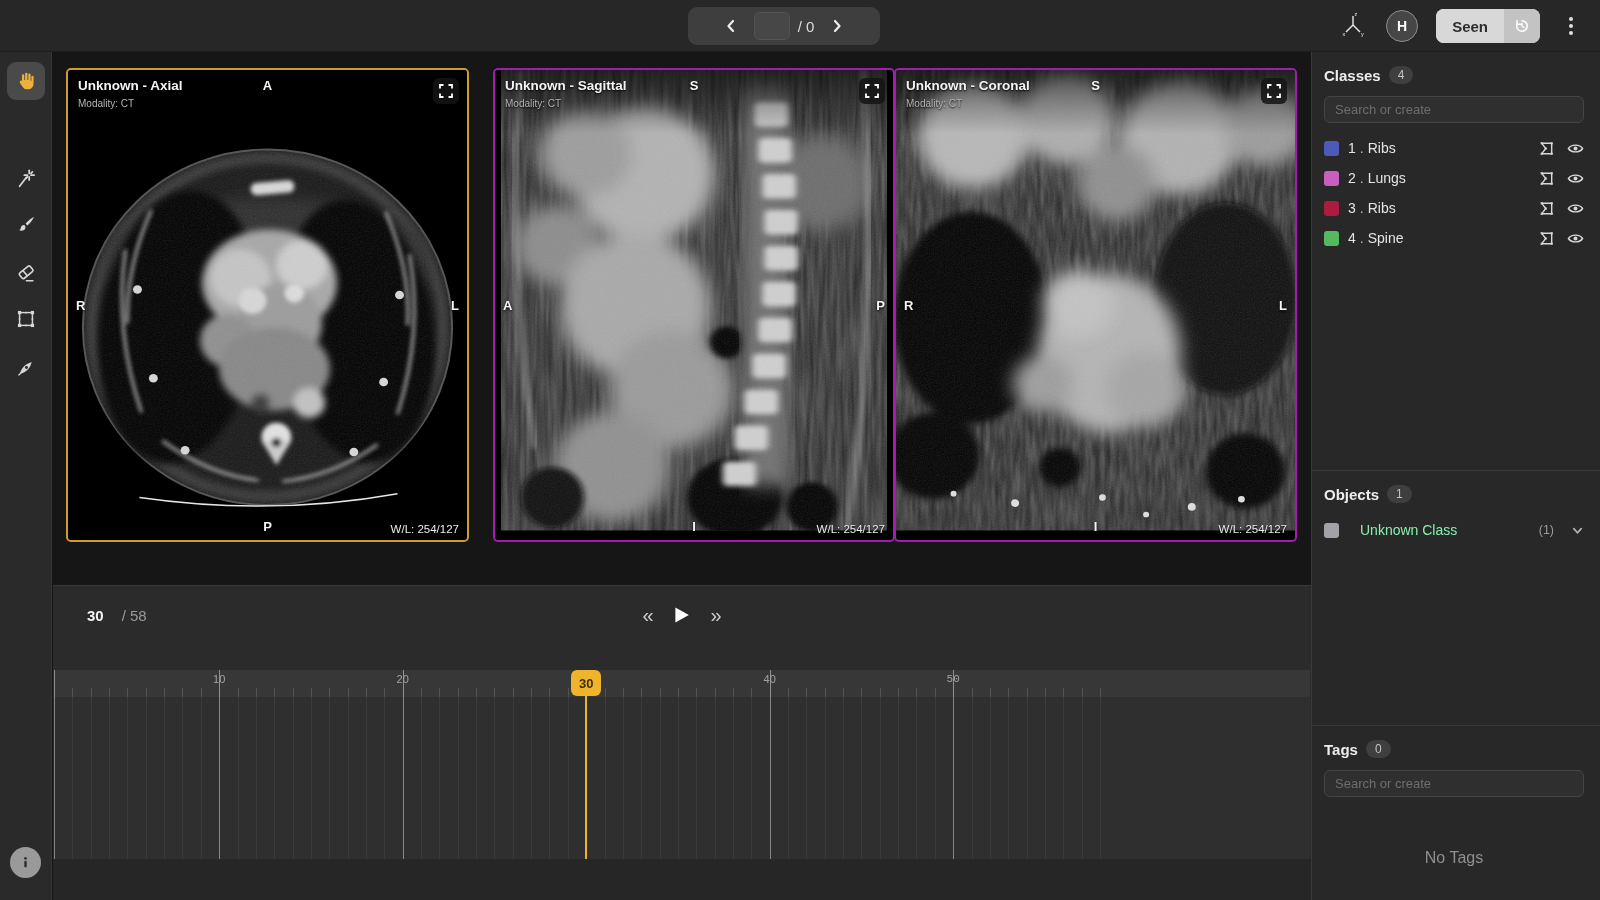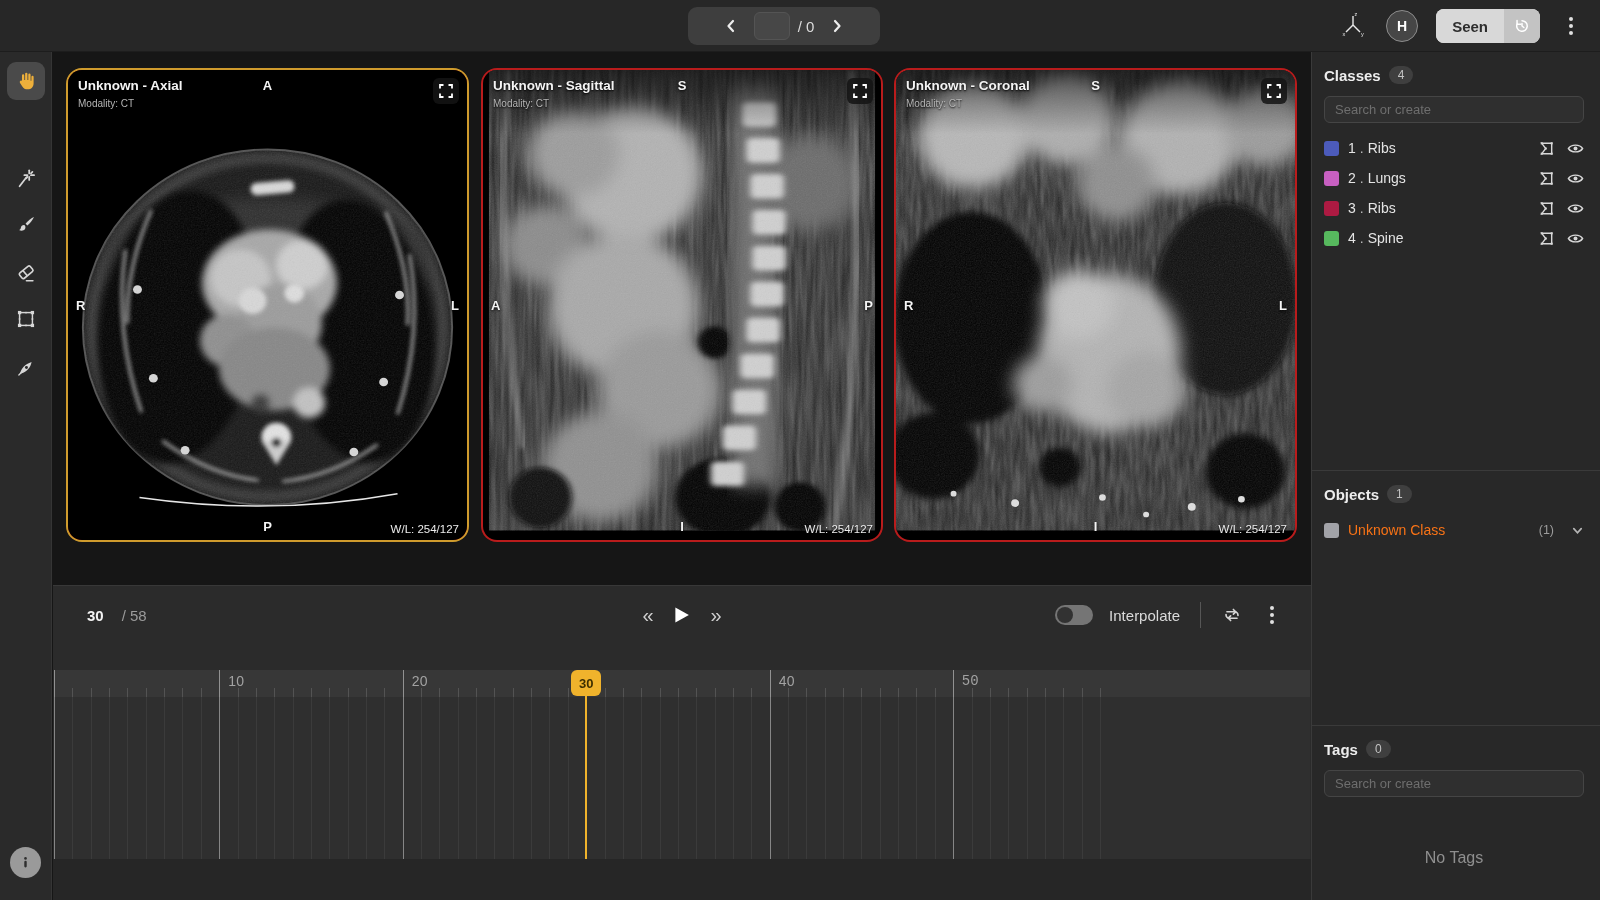--- a/index.html
+++ b/index.html
@@ -45,24 +45,24 @@
   .icon-btn { background:none; border:none; padding:0; cursor:pointer; display:flex; align-items:center; justify-content:center; color:#d8d8d8; }
   .sb-divider { border-top:1px solid #3a3a3a; }
   .obj-row { display:flex; align-items:center; gap:9px; height:30px; cursor:pointer; }
   .obj-count { margin-left:auto; color:#9c9c9c; font-size:12.5px; }
   .no-tags { text-align:center; color:#8f8f8f; font-size:16px; margin-top:52px; }
   .classes-sec { height:418px; }
   .objects-sec { height:254px; }
 
   
   .main { position:absolute; left:53px; top:52px; width:1258px; height:848px; background:#161616; }
-  .viewport { position:absolute; top:16px; height:474px; background:#b91c1c; border-radius:16px; border:2px solid transparent; overflow:hidden; }
+  .viewport { position:absolute; top:16px; height:474px; background:#a21caf; border-radius:5px; border:2px solid transparent; overflow:hidden; }
   .viewport.selected { border-color:#cf9b2d; }
   .vp-axial { left:13px; width:403px; }
-  .vp-sagittal { left:428px; width:402px; }
+  .vp-sagittal { left:440px; width:402px; }
   .vp-coronal { left:841px; width:403px; }
   .viewport svg.ct { position:absolute; inset:0; width:100%; height:100%; }
   .vp-grad { position:absolute; left:0; top:0; right:0; height:64px; background:linear-gradient(rgba(0,0,0,.55), rgba(0,0,0,0)); pointer-events:none; }
   .vp-title { position:absolute; left:10px; top:8px; font-size:13.5px; font-weight:700; color:#f4f4f4; text-shadow:0 1px 2px #000; }
   .vp-modality { position:absolute; left:10px; top:28px; font-size:10px; color:#b5b5b5; text-shadow:0 1px 2px #000; }
   .marker { position:absolute; font-size:13px; font-weight:600; color:#f5f5f5; text-shadow:0 1px 3px #000; }
   .marker.m-top { top:8px; left:50%; transform:translateX(-50%); }
   .marker.m-left { left:8px; top:50%; transform:translateY(-50%); }
   .marker.m-right { right:8px; top:50%; transform:translateY(-50%); }
   .marker.m-bottom { bottom:6px; left:50%; transform:translateX(-50%); }
@@ -80,21 +80,21 @@
   .play-btn { background:none; border:none; cursor:pointer; display:flex; align-items:center; }
   .right-group { position:absolute; right:26px; top:0; height:58px; display:flex; align-items:center; gap:16px; }
   .toggle { width:38px; height:20px; border-radius:10px; background:#757575; position:relative; border:none; cursor:pointer; }
   .toggle .knob { position:absolute; left:2px; top:2px; width:16px; height:16px; border-radius:50%; background:#323232; }
   .interp-label { font-size:15px; color:#dadada; }
   .vdiv { width:1px; height:26px; background:#565656; margin:0 4px; }
 
   .ruler { position:absolute; left:1px; top:84px; width:1256px; height:27px; background:#373737; }
   .timeline-grid { position:absolute; left:1px; top:111px; width:1256px; height:162px; background:#2f2f2f; }
   .below-grid { position:absolute; left:0; top:273px; width:100%; height:42px; background:#262626; }
-  .tick-label { position:absolute; top:3px; transform:translateX(-50%); font-size:14px; color:#a2a2a2;margin-left:17px; }
+  .tick-label { position:absolute; top:3px; transform:translateX(-50%); font-size:11px; color:#a2a2a2; }
   .ruler-tick { position:absolute; bottom:0; width:1px; }
   .grid-line { position:absolute; top:0; bottom:0; width:1px; }
   .playhead-badge { position:absolute; top:0; width:30px; height:26px; transform:translateX(-50%); background:#f0b32c; border-radius:6px; color:#3e2f00; font-size:13px; font-weight:700; display:flex; align-items:center; justify-content:center; z-index:3; cursor:grab; }
   .playhead-line { position:absolute; width:2px; background:#f0b32c; transform:translateX(-50%); z-index:2; }
 </style>
 </head>
 <body>
 
 <div id="app">
 
@@ -448,38 +448,20 @@
           <span class="frame-total">/ 58</span>
         </div>
         <div class="play-group">
           <button class="glyph-btn">«</button>
           <button class="play-btn">
             <svg width="17" height="18" viewBox="0 0 17 18">
                 <path d="M2 1.5 L15.5 9 L2 16.5 Z" fill="#ffffff"></path>
               </svg>
           </button>
           <button class="glyph-btn">»</button>
-        </div>
-        <div class="right-group">
-          <button class="toggle">
-              <span class="knob"></span>
-            </button>
-          <span class="interp-label">Interpolate</span>
-          <span class="vdiv"></span>
-          <button class="icon-btn">
-            <svg width="22" height="22" viewBox="0 0 24 24" fill="none" stroke="#d5d5d5" stroke-width="1.8" stroke-linecap="round" stroke-linejoin="round">
-              <path d="M6.5 8.5 H15 a3.5 3.5 0 0 1 3.5 3.5 v.5"></path>
-                <path d="M17.5 15.5 H9 a3.5 3.5 0 0 1 -3.5 -3.5 v-.5"></path>
-              <path d="M13.5 6 L16 8.5 L13.5 11"></path>
-                <path d="M10.5 18 L8 15.5 L10.5 13"></path>
-            </svg>
-          </button>
-          <button class="kebab-btn">
-              <span class="kebab"></span>
-            </button>
         </div>
       </div>
 
       <div class="ruler" id="ruler">
           <div class="ruler-tick" style="left: 0px; height: 27px; background: rgba(255, 255, 255, 0.45);"></div>
           <div class="ruler-tick" style="left: 18.35px; height: 9px; background: rgba(255, 255, 255, 0.14);"></div>
           <div class="ruler-tick" style="left: 36.7px; height: 9px; background: rgba(255, 255, 255, 0.14);"></div>
           <div class="ruler-tick" style="left: 55.05px; height: 9px; background: rgba(255, 255, 255, 0.14);"></div>
           <div class="ruler-tick" style="left: 73.4px; height: 9px; background: rgba(255, 255, 255, 0.14);"></div>
           <div class="ruler-tick" style="left: 91.75px; height: 9px; background: rgba(255, 255, 255, 0.14);"></div>
@@ -732,21 +714,21 @@
 
     <div class="sb-divider"></div>
 
     <div class="sb-section objects-sec">
       <div class="sb-head">
         <span class="sb-title">Objects</span>
         <span class="sb-badge">1</span>
       </div>
       <div class="obj-row">
         <span class="swatch" style="background-color: rgb(162, 163, 168);"></span>
-        <span style="font-size:14px;color:#f97316;">Unknown Class</span>
+        <span style="font-size:14px;color:#86efac;margin-left:12px;">Unknown Class</span>
         <span class="obj-count">(1)</span>
         <button class="icon-btn" style="margin-left:8px;">
           <svg width="13" height="13" viewBox="0 0 14 14" fill="none" stroke="#b5b5b5" stroke-width="1.8" stroke-linecap="round">
               <path d="M3 5 L7 9.5 L11 5"></path>
             </svg>
         </button>
       </div>
     </div>
 
     <div class="sb-divider"></div>

